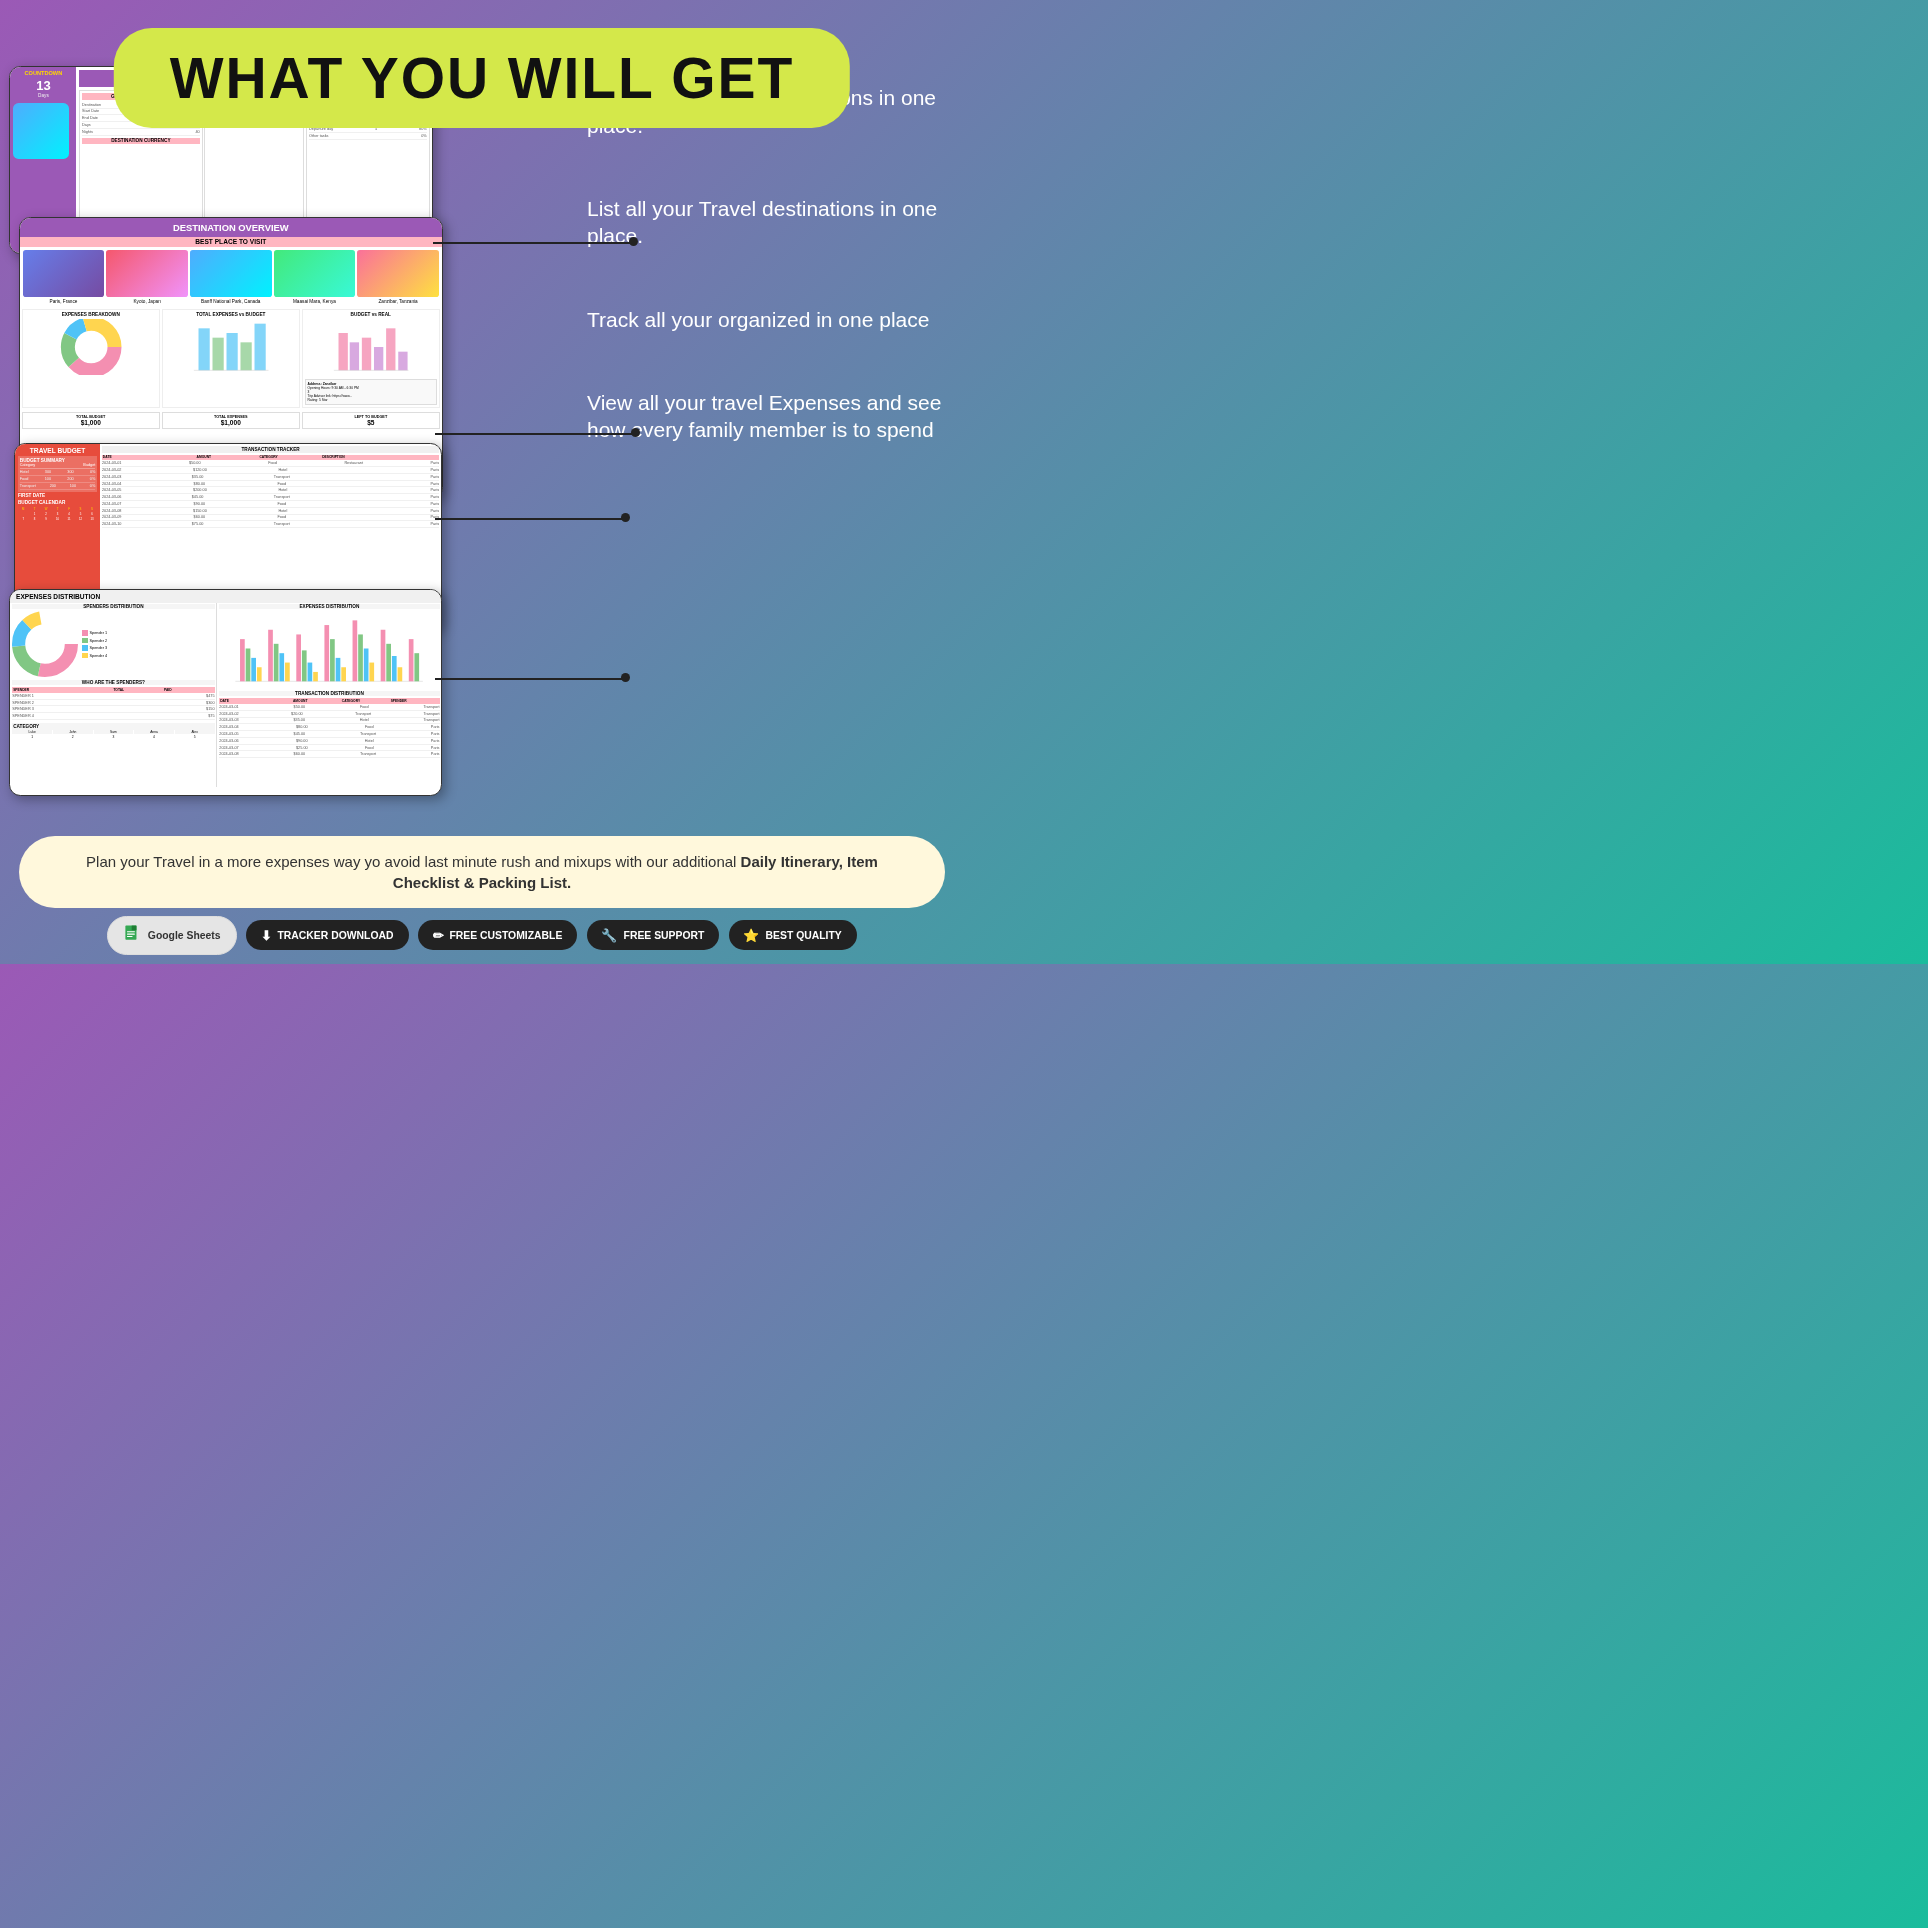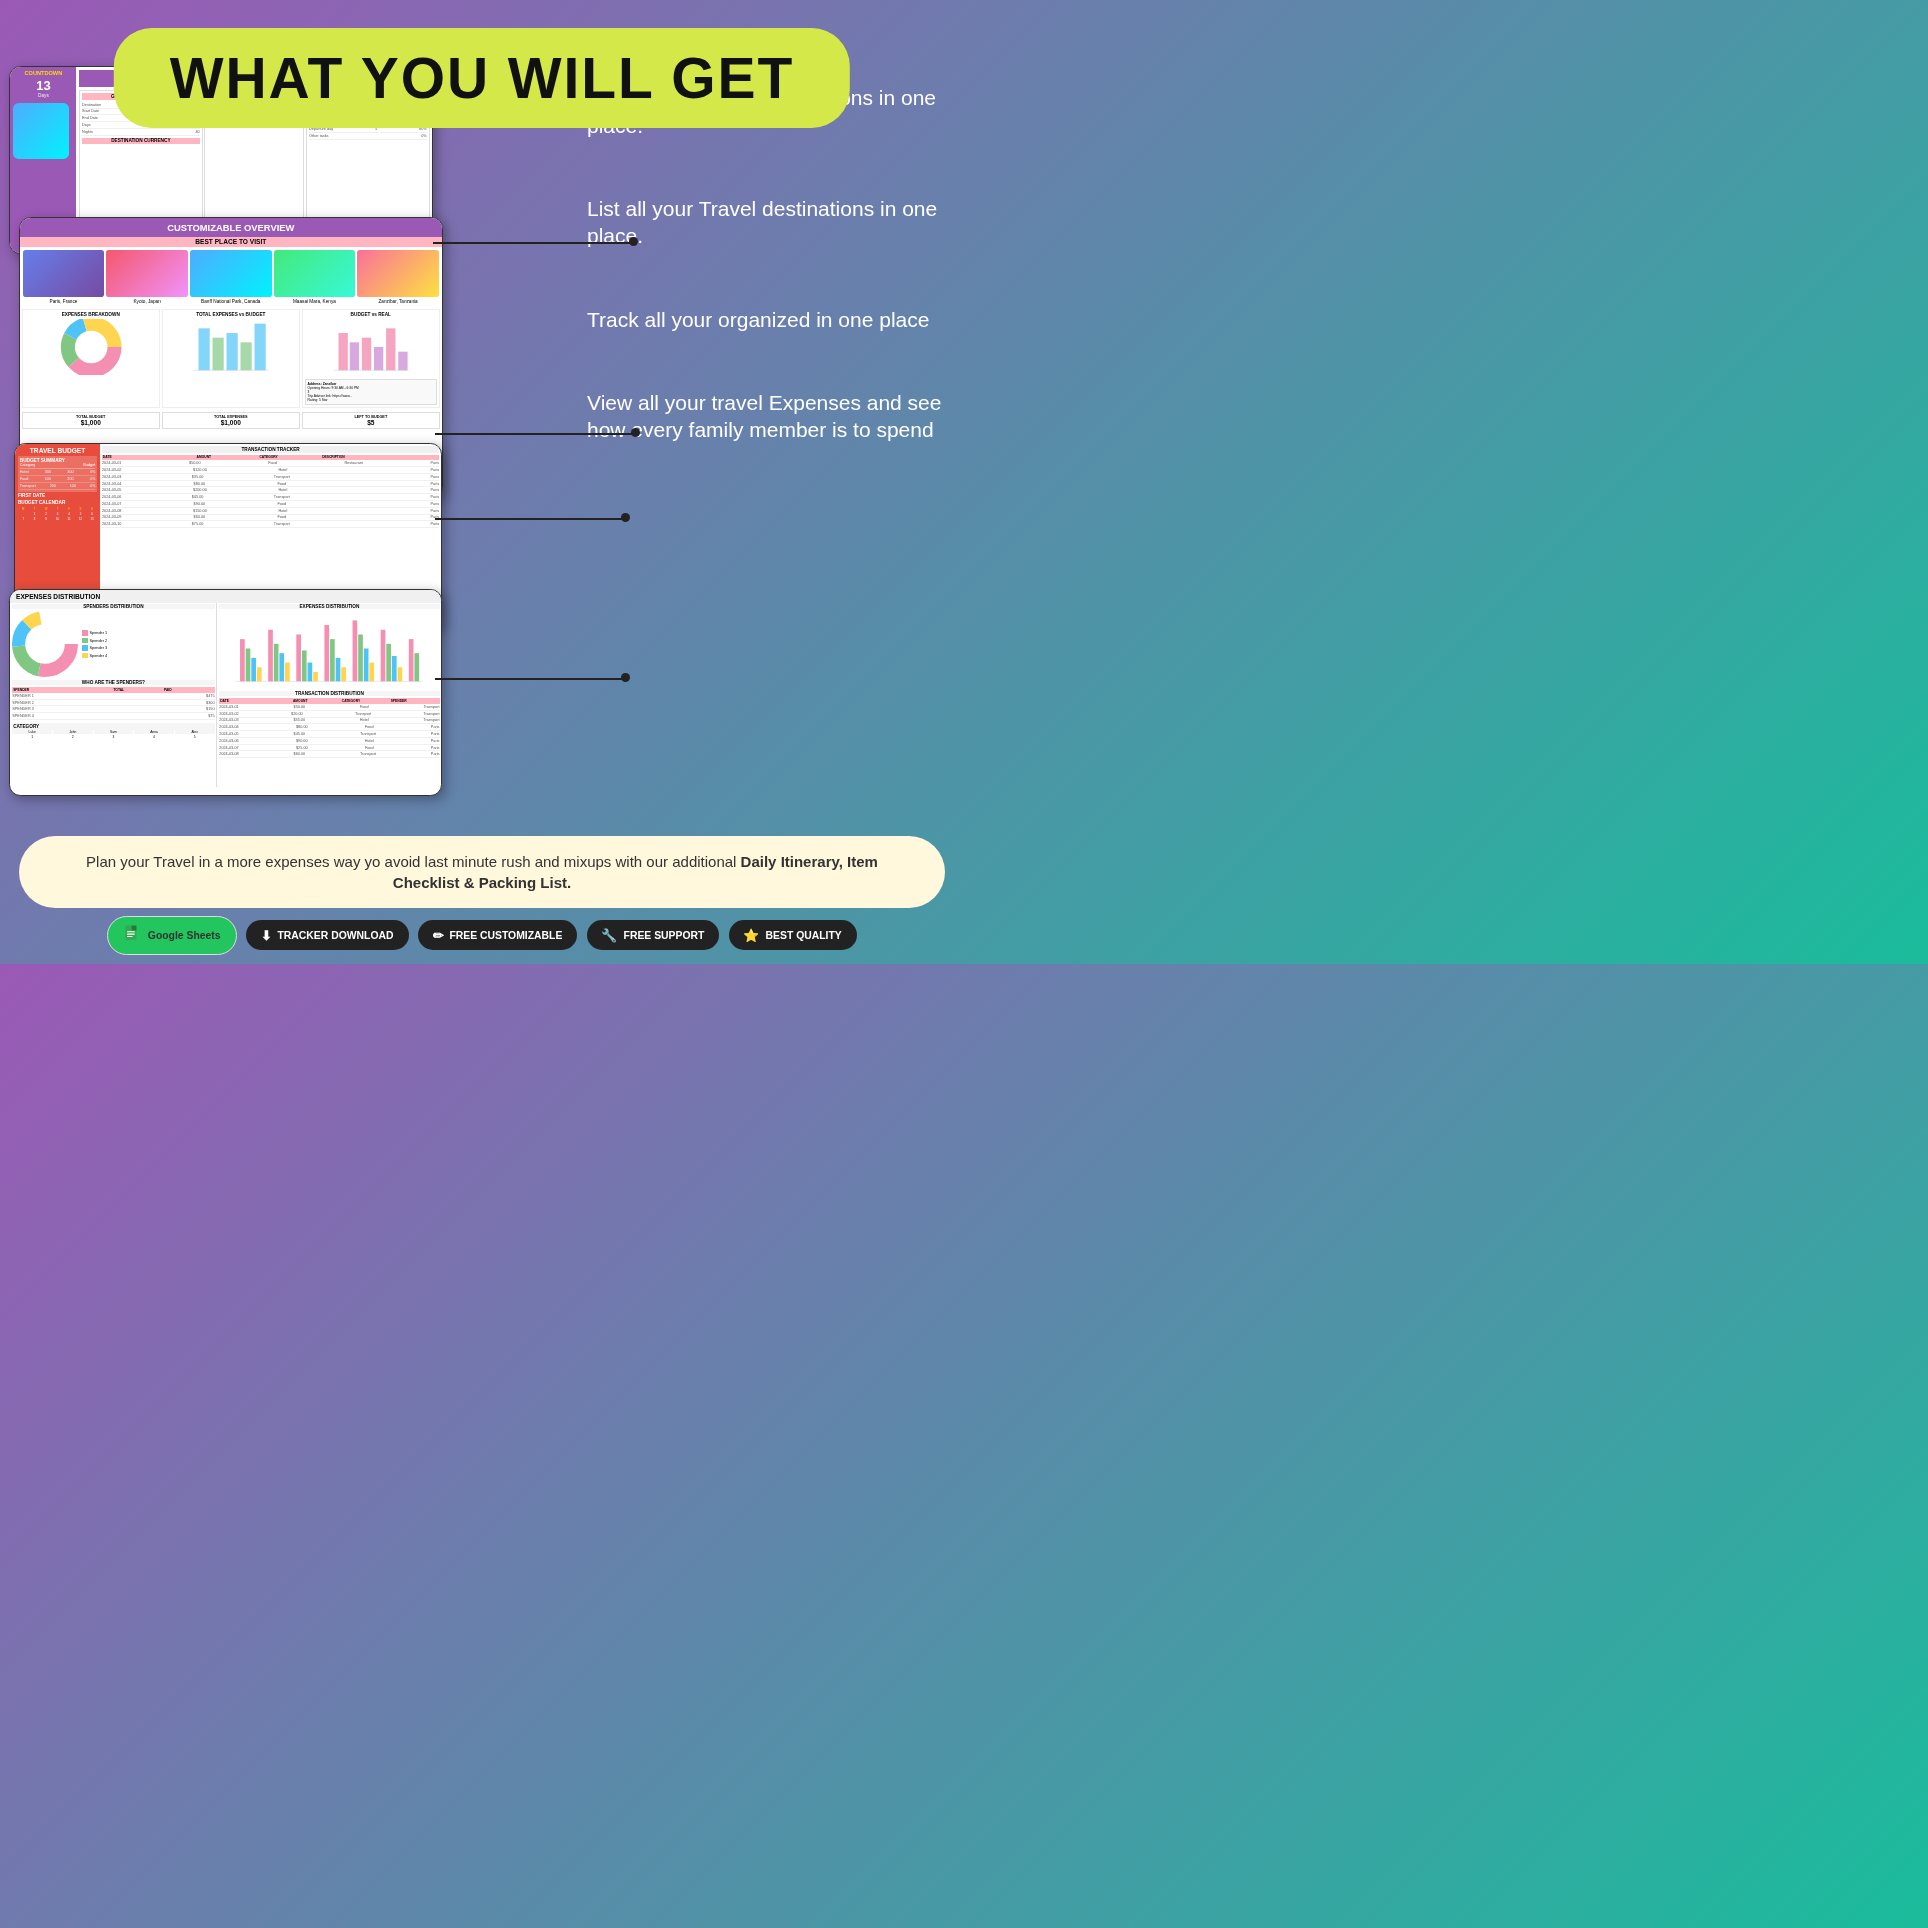--- a/index.html
+++ b/index.html
@@ -143,21 +143,21 @@
       color: white;
       border-radius: 23.5px;
       padding: 7.5px 15px;
       font-size: 10.4px;
       font-weight: bold;
       display: flex;
       align-items: center;
       gap: 5.6px;
     }
     .badge.google {
-      background: #22c55e;
+      background: #e5e5e5;
       color: #333;
       border: 0.9px solid #ddd;
       text-align: right;
     }
     .badge-icon {
       font-size: 13px;
     }
 
     
     .line-item {
@@ -276,21 +276,21 @@
                 <span></span>
                 <span>0%</span>
               </div>
           </div>
         </div>
       </div>
     </div>
   </div>
 
   <div class="screenshot-card card-2">
-    <div class="sheet-title-bar" style="font-size:9.4px;">CUSTOMIZABLE OVERVIEW</div>
+    <div class="sheet-title-bar" style="font-size:9.4px;">DESTINATION OVERVIEW</div>
     <div style="background:#FFB6C1; text-align:center; font-size:6.6px; font-weight:bold; padding:1.9px;">BEST PLACE TO VISIT</div>
 
     <div style="display:flex; gap:1.9px; padding:2.8px; background:#fff;">
       <div style="flex:1; text-align:center;">
         <div style="height:47px; background:linear-gradient(135deg,#667eea,#764ba2); border-radius:2.8px; margin-bottom:1.9px;"></div>
         <div style="font-size:4.7px;">Paris, France</div>
       </div>
       <div style="flex:1; text-align:center;">
         <div style="height:47px; background:linear-gradient(135deg,#f5576c,#f093fb); border-radius:2.8px; margin-bottom:1.9px;"></div>
         <div style="font-size:4.7px;">Kyoto, Japan</div>

